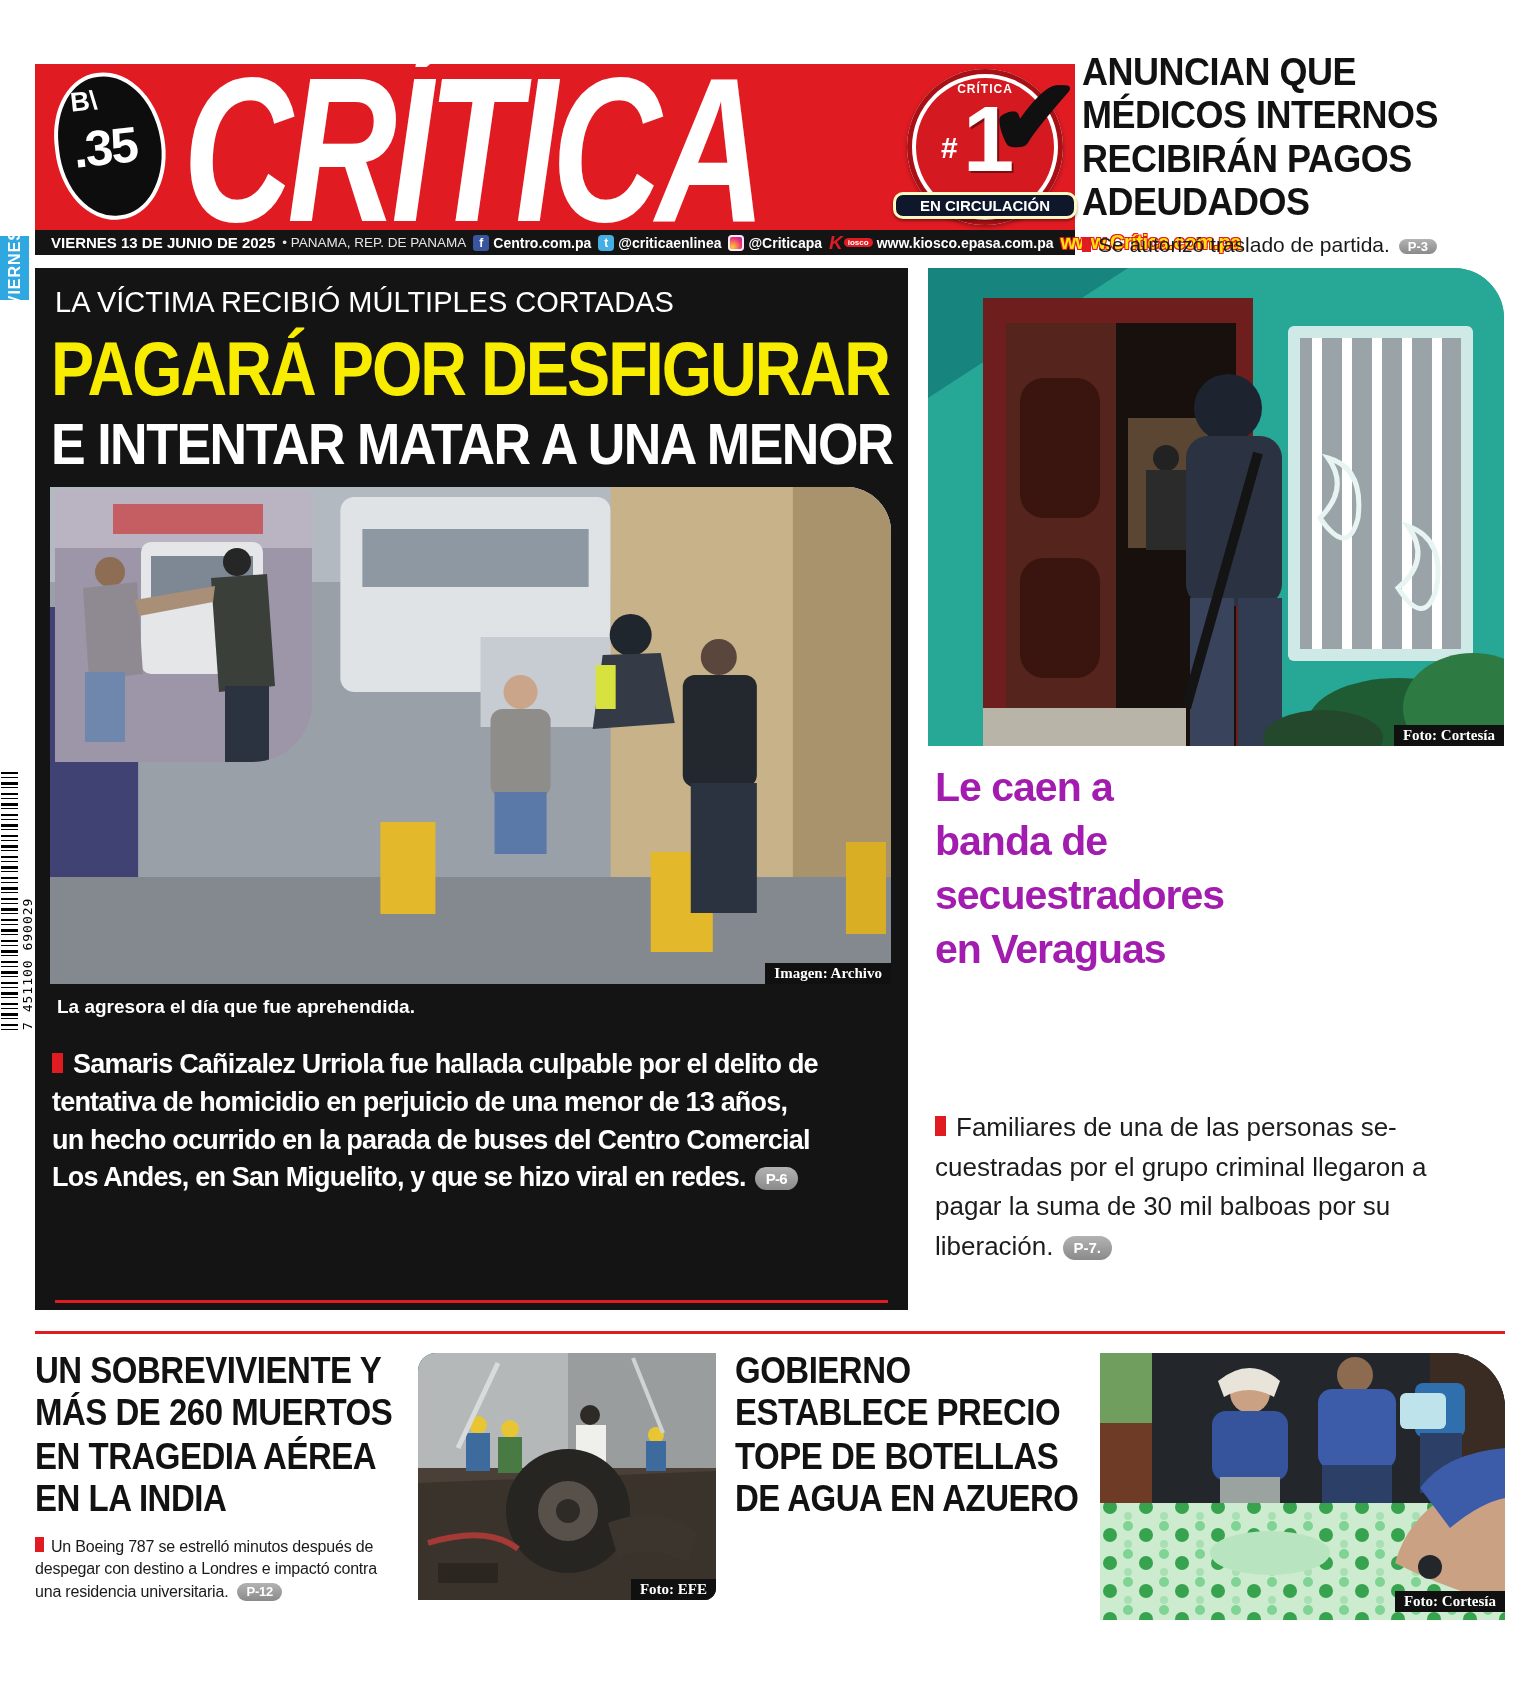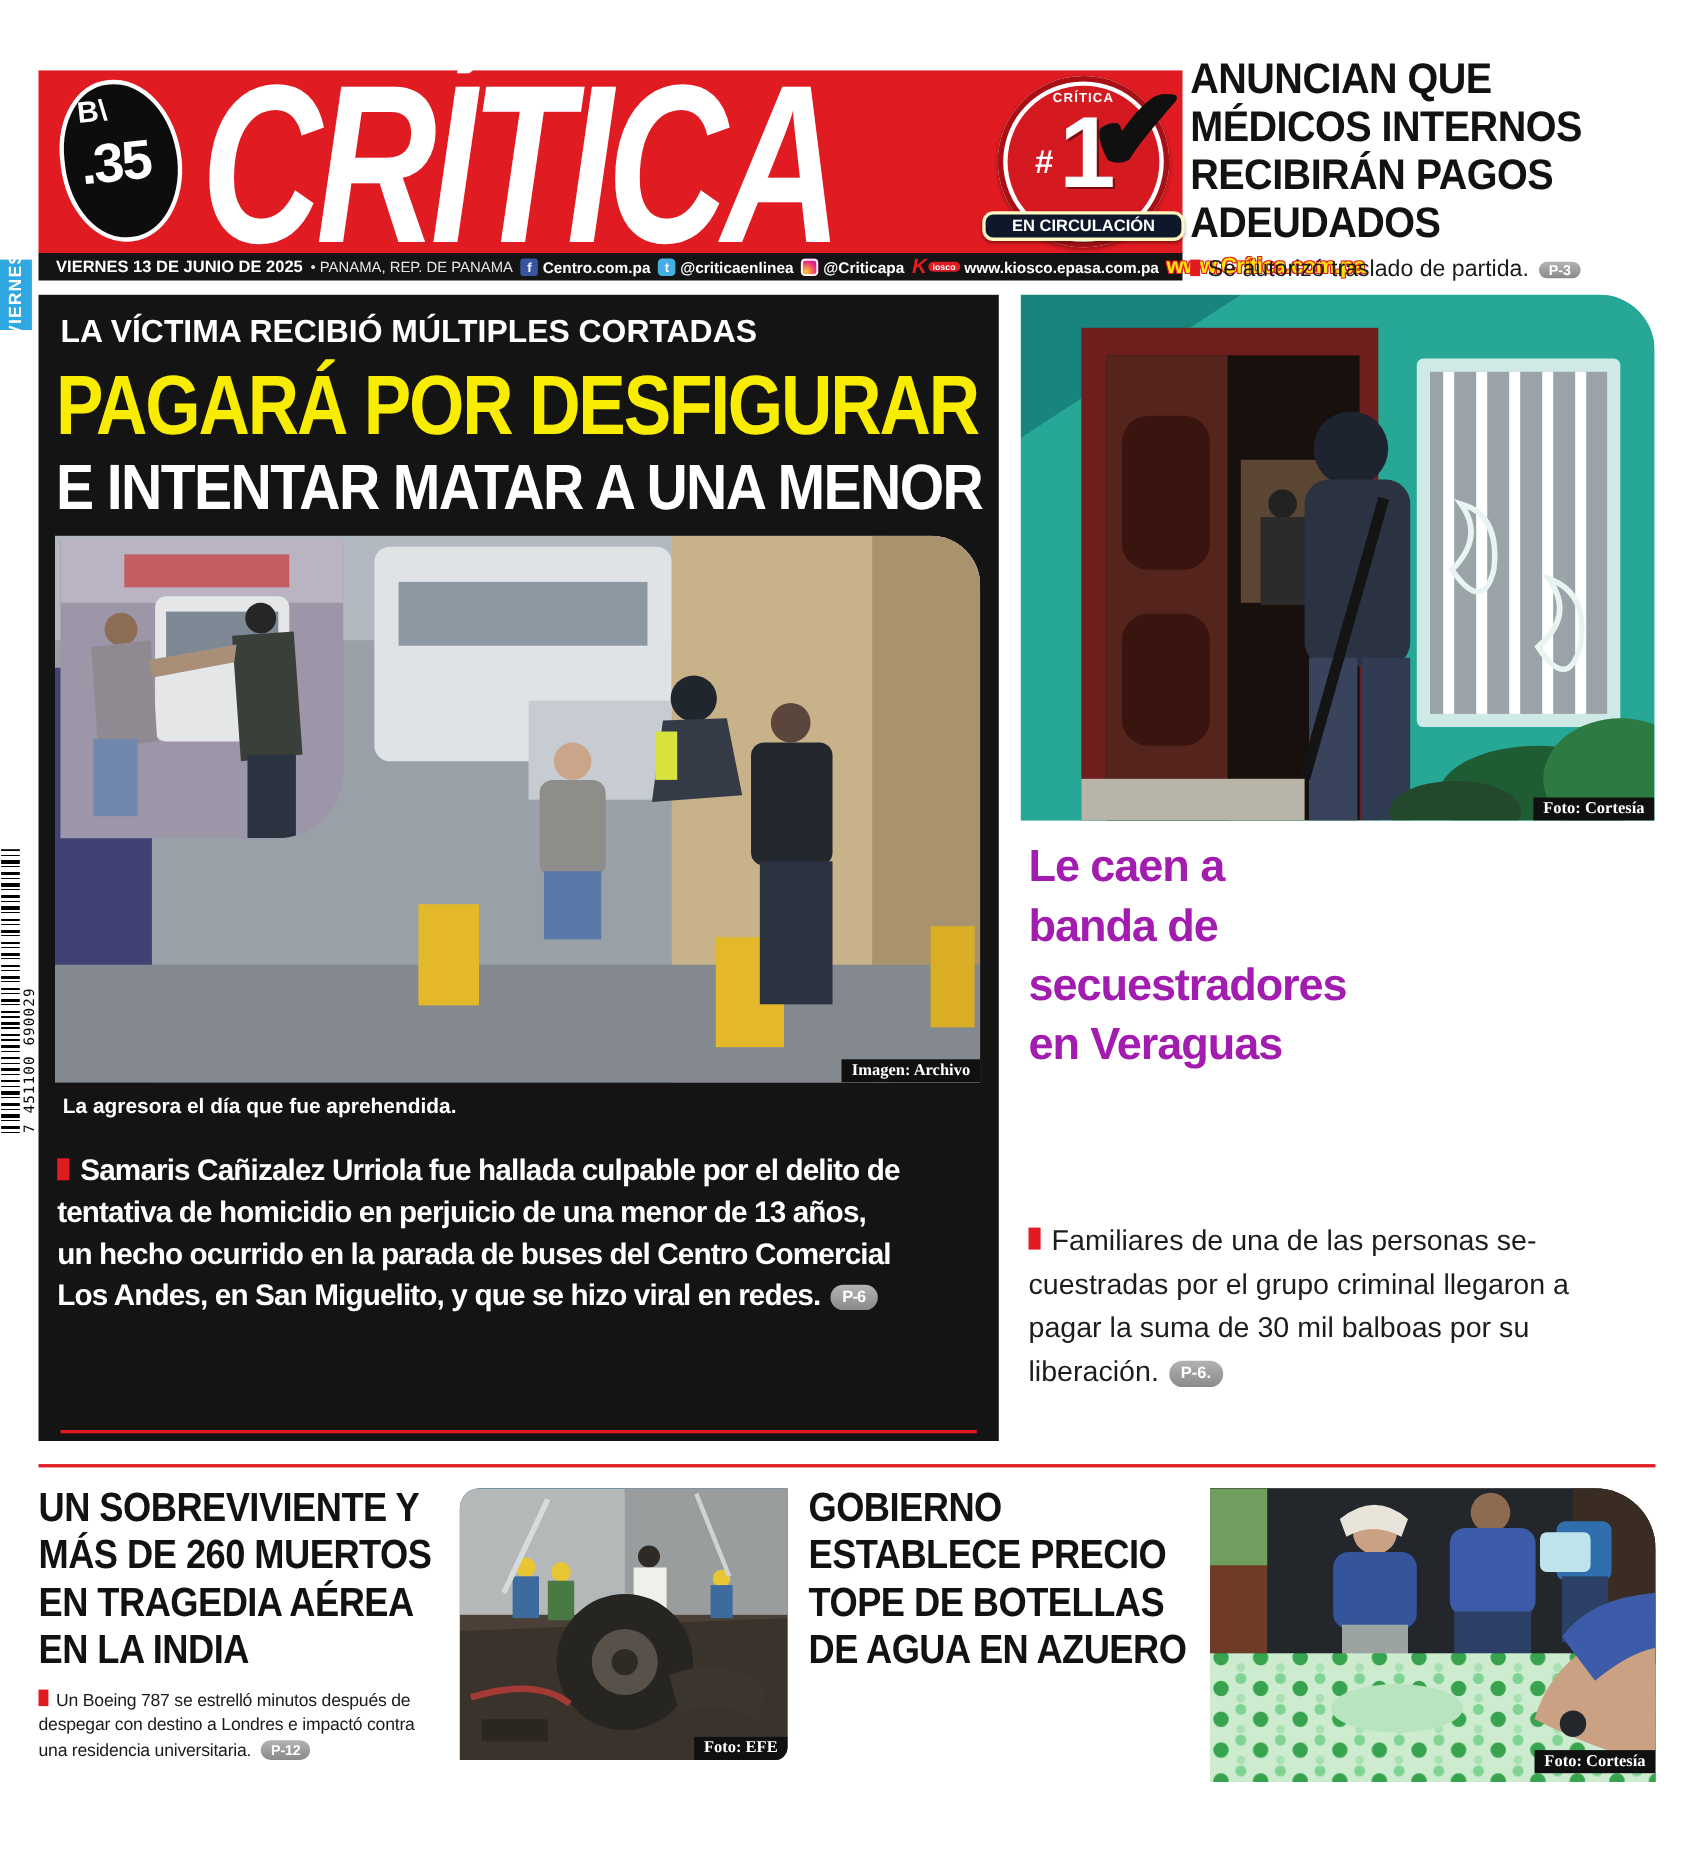--- a/index.html
+++ b/index.html
@@ -69,21 +69,21 @@
 
   
   .bullet{display:inline-block;width:11px;height:20px;background:#e11b22;margin-right:10px;}
   .bullet.sm{width:9px;height:15px;margin-right:7px;}
   .pill{display:inline-block;background:linear-gradient(#b3b3b3,#8a8a8a);color:#fff;font-weight:bold;
       border-radius:999px;padding:1px 11px;font-size:15px;margin-left:9px;vertical-align:2px;}
   .pill.sm{font-size:13px;padding:0 9px;vertical-align:1px;}
 
   
   .main-panel{left:35px;top:268px;width:873px;height:1042px;background:#141414;color:#fff;}
-  .kicker{position:absolute;left:20px;top:18px;font-size:29px;font-weight:bold;white-space:nowrap;}
+  .kicker{position:absolute;left:20px;top:18px;font-size:29px;font-weight:normal;white-space:nowrap;}
   .hl-yellow{position:absolute;left:16px;top:56px;font-size:66px;font-weight:bold;color:#f8ec00;
       letter-spacing:-2px;white-space:nowrap;transform:scale(.98,1.16);transform-origin:0 0;}
   .hl-white{position:absolute;left:16px;top:142px;font-size:52px;font-weight:bold;color:#fff;
       letter-spacing:-1.5px;white-space:nowrap;transform:scaleY(1.12);transform-origin:0 0;}
   .main-photo{position:absolute;left:15px;top:219px;width:841px;height:497px;
       border-radius:0 45px 0 0;overflow:hidden;background:#8f939b;}
   .inset-photo{position:absolute;left:5px;top:3px;width:257px;height:272px;
       border-radius:0 0 60px 0;overflow:hidden;background:#9d95a8;}
   .credit{position:absolute;background:#101010;color:#fff;font-weight:bold;font-size:15px;
       padding:2px 9px;white-space:nowrap;font-family:Liberation Serif, serif;}
@@ -268,21 +268,21 @@
     <div class="credit" style="right:0;bottom:0;">Foto: Cortesía</div>
   </div>
   <div class="abs right-headline pre">Le caen a
 banda de
 secuestradores
 en Veraguas</div>
   <div class="abs right-summary">
     <span class="bullet"></span><span class="pre">Familiares de una de las personas se-
 cuestradas por el grupo criminal llegaron a
 pagar la suma de 30 mil balboas por su
-liberación.</span><span class="pill">P-6.</span>
+liberación.</span><span class="pill">P-7.</span>
   </div>
 
   <div class="abs divider"></div>
 
   <div class="abs b-headline bl-headline pre">UN SOBREVIVIENTE Y
 MÁS DE 260 MUERTOS
 EN TRAGEDIA AÉREA
 EN LA INDIA</div>
   <div class="abs b-summary bl-summary">
     <span class="bullet sm"></span><span class="pre">Un Boeing 787 se estrelló minutos después de

